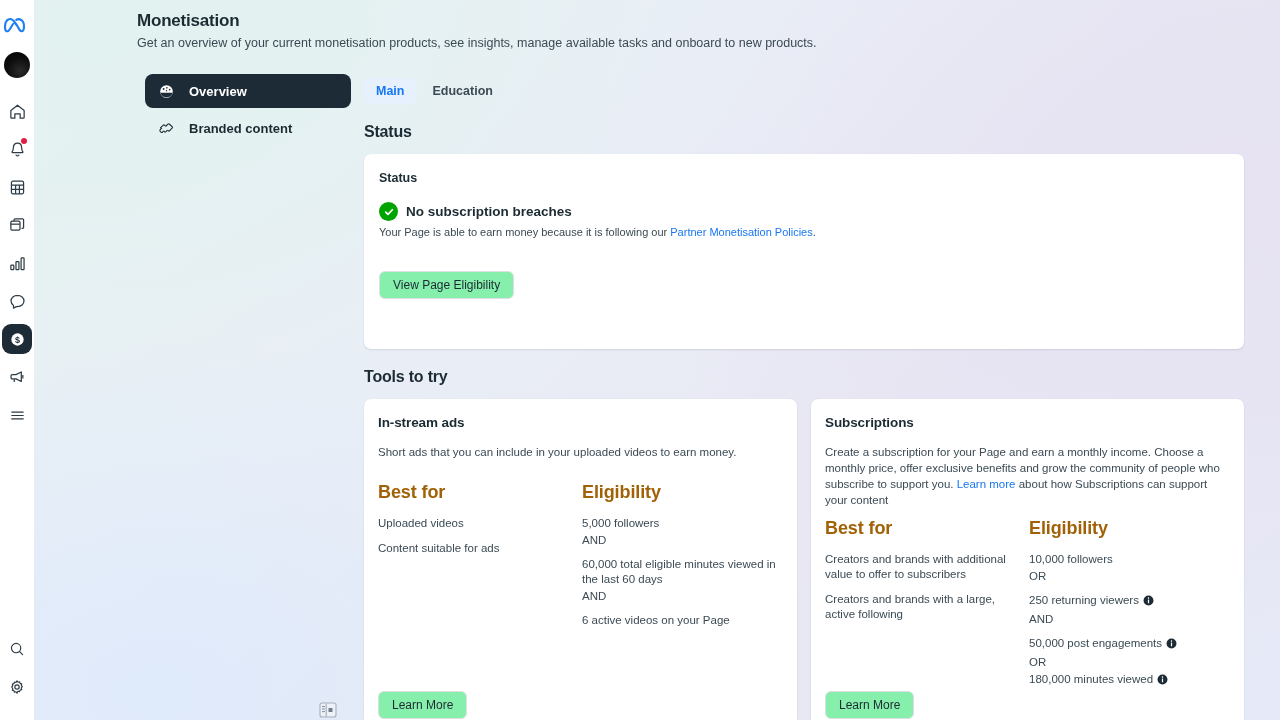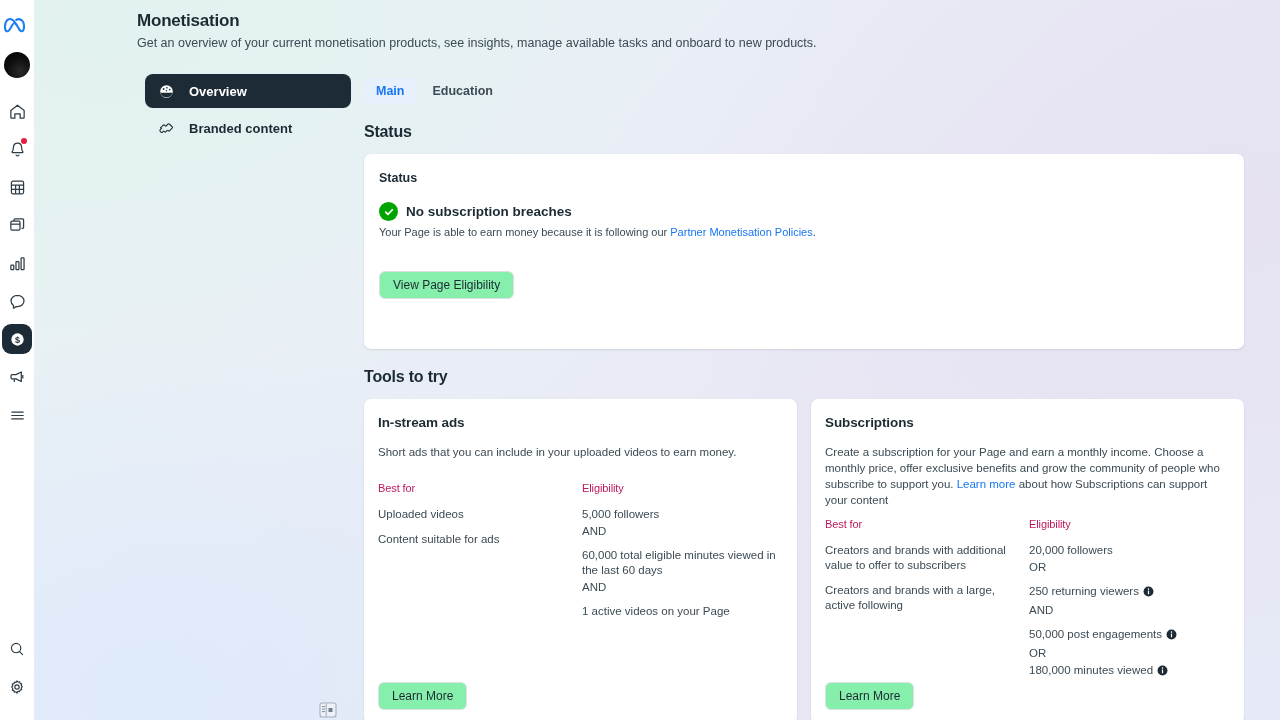--- a/index.html
+++ b/index.html
@@ -224,23 +224,23 @@
   .tool-desc {
     margin-top: 14px;
     font-size: 11.5px;
     color: #3b4a54;
     line-height: 16px;
   }
   .cols { display: flex; margin-top: 22px; }
   .col-bestfor { flex: 0 0 204px; }
   .col-elig { flex: 1 1 auto; }
   .col-head {
-    font-size: 11px;
-    font-weight: 400;
-    color: #be185d;
+    font-size: 18px;
+    font-weight: 700;
+    color: #a16207;
     margin-bottom: 13px;
     letter-spacing: -0.1px;
   }
   .bullet {
     font-size: 11.5px;
     color: #3b4a54;
     line-height: 15px;
     margin-bottom: 10px;
     max-width: 185px;
   }
@@ -463,21 +463,21 @@
               <div class="elig-line elig-gap">
                   <span>AND</span>
                 </div>
               <div class="elig-line">
                   <span>60,000 total eligible minutes viewed in the last 60 days</span>
                 </div>
               <div class="elig-line elig-gap">
                   <span>AND</span>
                 </div>
               <div class="elig-line">
-                  <span>1 active videos on your Page</span>
+                  <span>6 active videos on your Page</span>
                 </div>
             </div>
           </div>
 
           <div class="tool-btn">
             <button class="btn">Learn More</button>
           </div>
         </div>
 
         <div class="tool-card sub-card">
@@ -489,21 +489,21 @@
           <div class="cols">
             <div class="col-bestfor">
               <div class="col-head">Best for</div>
               <div class="bullet">Creators and brands with additional value to offer to subscribers</div>
               <div class="bullet">Creators and brands with a large, active following</div>
             </div>
             <div class="col-elig">
               <div class="col-head">Eligibility</div>
 
               <div class="elig-line">
-                  <span>20,000 followers</span>
+                  <span>10,000 followers</span>
                 </div>
               <div class="elig-line elig-gap">
                   <span>OR</span>
                 </div>
 
               <div class="elig-line">
                 <span>250 returning viewers</span>
                 <span class="info-ico">
                   <svg width="11" height="11" viewBox="0 0 12 12">
                       <circle cx="6" cy="6" r="5.4" fill="#1c2b36"></circle>

